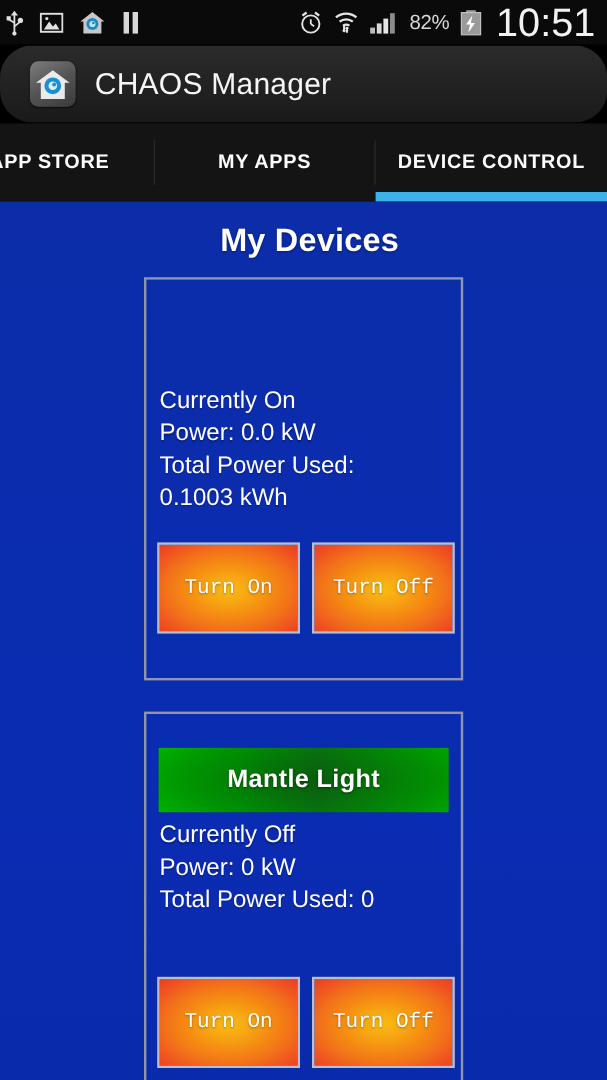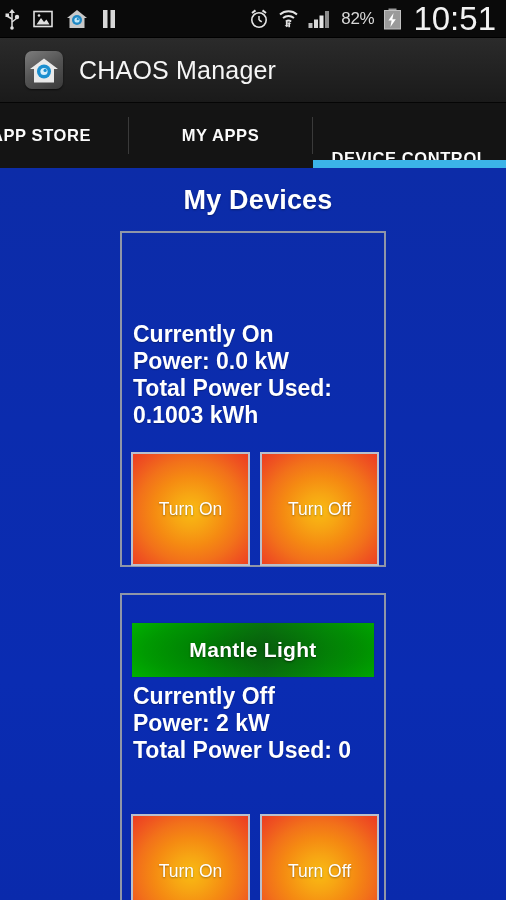--- a/index.html
+++ b/index.html
@@ -39,20 +39,21 @@
 
   
   .titlebar {
     position:relative;
     height:65px;
     background:linear-gradient(to bottom,#2b2b2b 0%,#232323 45%,#1a1a1a 100%);
     display:flex;
     align-items:center;
     padding-left:25px;
     border-bottom:1px solid #050505;
+    border-radius:27px;
   }
   .app-logo {
     width:38px; height:38px;
     border-radius:7px;
     background:linear-gradient(150deg,#7d7d7d 0%,#555 48%,#3a3a3a 100%);
     display:flex; align-items:center; justify-content:center;
     flex:0 0 auto;
     box-shadow:0 1px 2px rgba(0,0,0,.6);
   }
   .app-title {
@@ -77,21 +78,21 @@
     align-items:center;
     justify-content:center;
     color:#fbfbfb;
     font-size:16.5px;
     font-weight:bold;
     letter-spacing:0.6px;
     background:#141414;
   }
   .tab.t0 { width:137px; justify-content:flex-start; padding-left:0px; margin-left:-9px; }
   .tab.t1 { width:183px; }
-  .tab.t2 { flex:1 1 auto;align-items:flex-end; }
+  .tab.t2 { flex:1 1 auto; }
   .tab-div {
     width:1px;
     background:#3a3a3a;
     margin:14px 0;
     flex:0 0 auto;
   }
   .tab-underline {
     position:absolute;
     left:0; right:0; bottom:0;
     height:8px;
@@ -151,51 +152,51 @@
     font-weight:bold;
     letter-spacing:0.3px;
     text-shadow:0 1px 2px rgba(0,0,0,.5);
   }
 
   .dev-status {
     position:absolute;
     left:11px; top:88px;
     width:248px;
     color:#ffffff;
-    font-size:23px;
+    font-size:20px;
     line-height:27px;
     letter-spacing:0px;
     text-shadow:0 1px 1px rgba(0,0,0,.3);
-    font-weight:bold;
   }
   .dev-status div { white-space:normal; }
 
   .btn-row {
     position:absolute;
     left:9px;
     top:219px;
     width:248px;
     display:flex;
     gap:10px;
   }
   .act-btn {
-    width:119px; height:114px;
+    width:119px; height:76px;
     border:2px solid #b9bfcc;
     background:
       radial-gradient(ellipse 72% 72% at 50% 52%,
         #f9bb13 0%,
         #f7a513 22%,
         #f58a12 44%,
         #f2711a 64%,
         #ef5520 82%,
         #ec3c22 100%);
     display:flex;
     align-items:center;
     justify-content:center;
     cursor:pointer;
+    font-family:Liberation Mono, monospace;
   }
   .act-btn span {
     color:#ffffff;
     font-size:17.5px;
     font-weight:400;
     text-shadow:0 1px 2px rgba(0,0,0,.35);
   }
 </style>
 </head>
 <body>
@@ -317,21 +318,21 @@
         </div>
       </div>
     </div>
 
     <div class="card c1">
       <div class="dev-name-btn">
         <span>Mantle Light</span>
       </div>
       <div class="dev-status">
         <div>Currently Off</div>
-        <div>Power: 2 kW</div>
+        <div>Power: 0 kW</div>
         <div>Total Power Used: 0</div>
       </div>
       <div class="btn-row">
         <div class="act-btn">
           <span>Turn On</span>
         </div>
         <div class="act-btn">
           <span>Turn Off</span>
         </div>
       </div>

